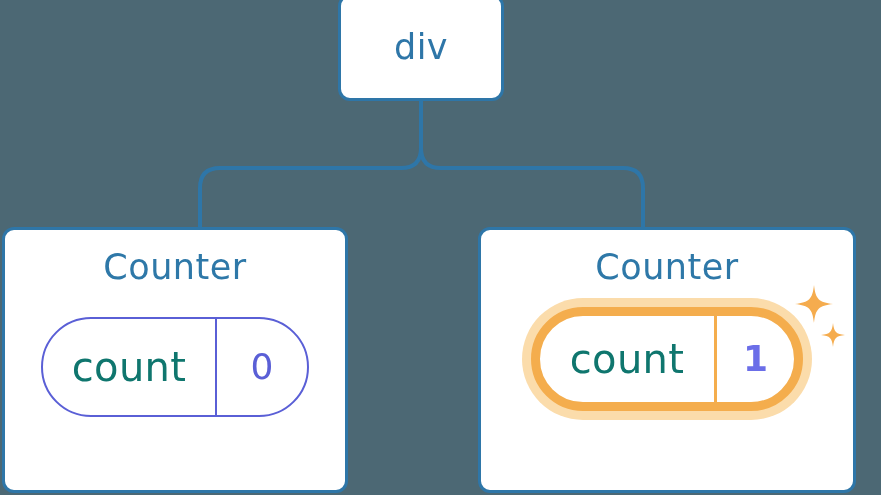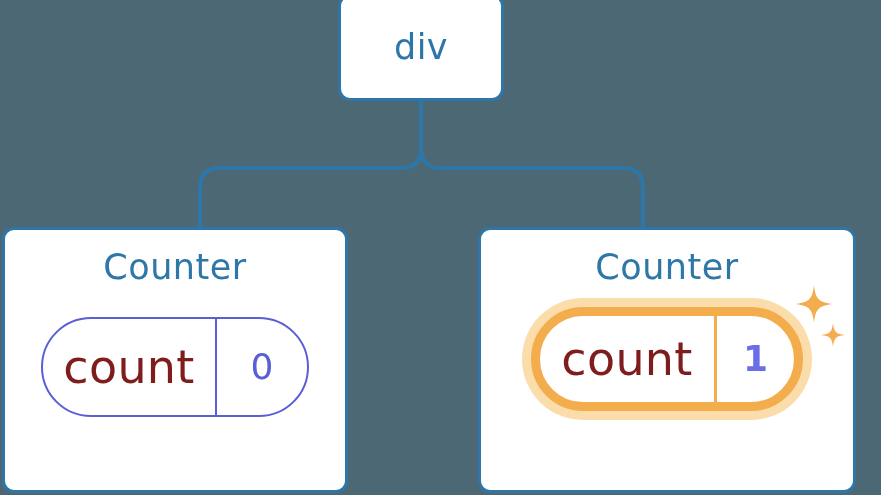--- a/index.html
+++ b/index.html
@@ -104,22 +104,22 @@
   }
 
   .pill-cell {
     display: flex;
     align-items: center;
     justify-content: center;
     box-sizing: border-box;
   }
   .pill-key {
     flex: 0 0 auto;
-    color: #7f1d1d;
-    font-size: 46px;
+    color: #0f766e;
+    font-size: 40px;
     line-height: 1;
     letter-spacing: 0.3px;
   }
   .pill-plain .pill-key { width: 172px; }
   .pill-hot  .pill-key { width: 174px; }
 
   .pill-val {
     flex: 1 1 auto;
     color: #5a5fd6;
     font-size: 36px;

